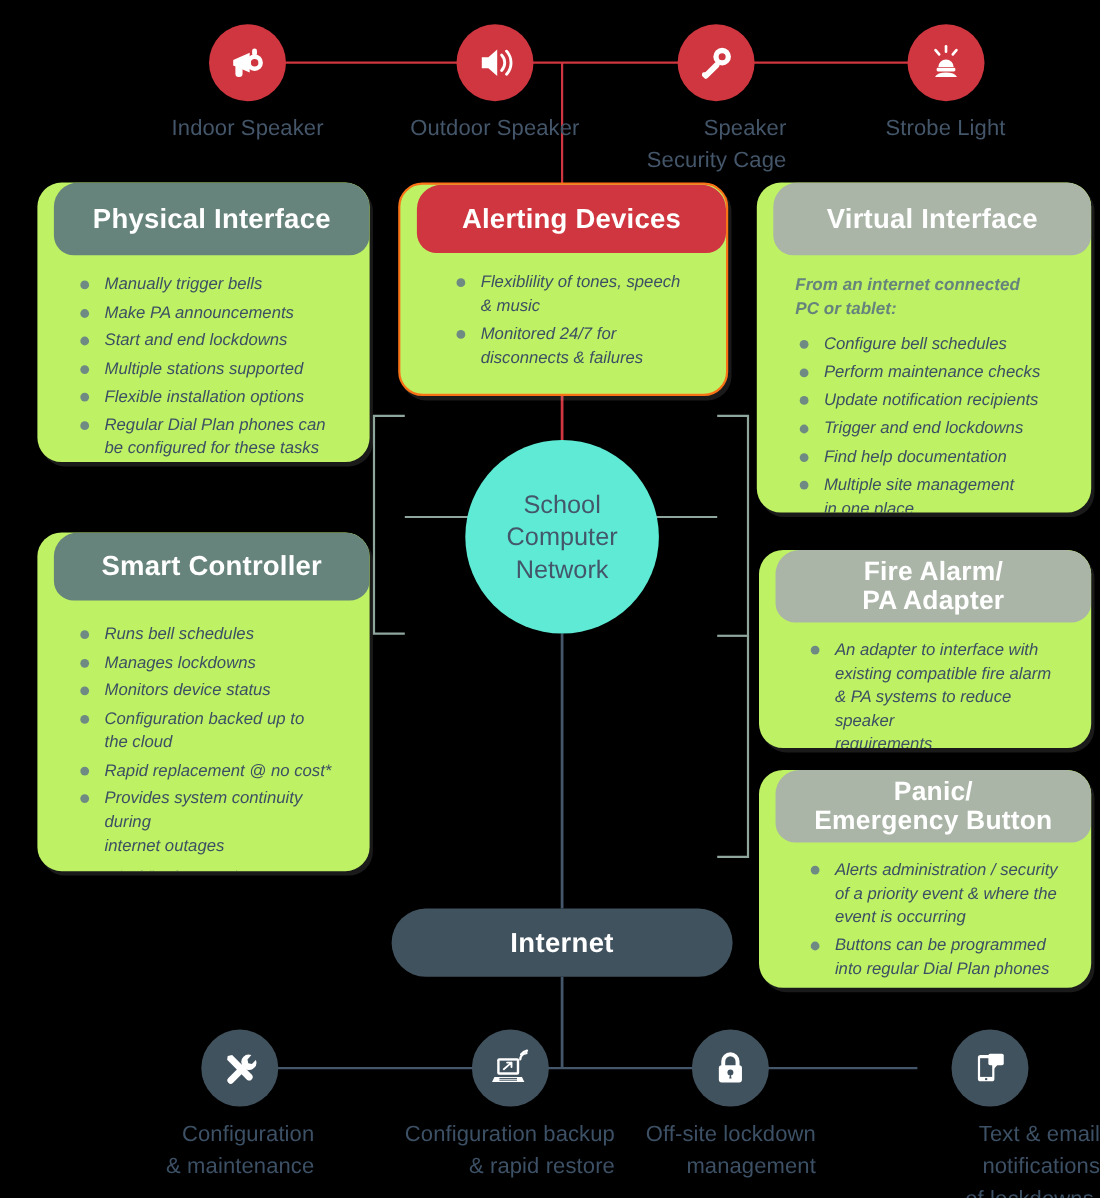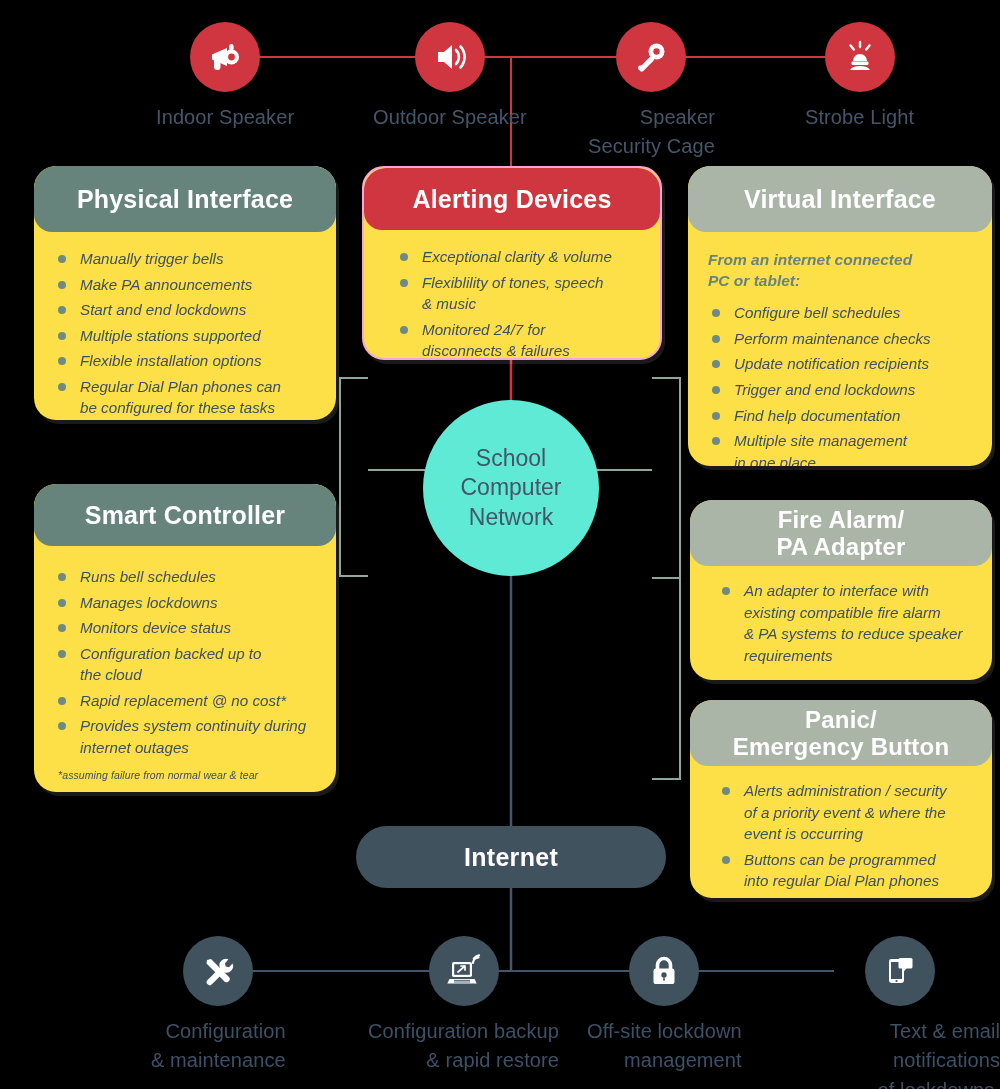--- a/index.html
+++ b/index.html
@@ -26,35 +26,36 @@
     font-size: 20px; line-height: 1.47; letter-spacing: .1px;
     color: #44566a; white-space: pre-line;
   }
   .node.top .disc { width: 70px; height: 70px; background: #d0363f; }
   .node.bottom .disc { width: 70px; height: 70px; background: #41525f; }
   .node.bottom .caption { color: #3d5166; }
 
   
   .card {
     position: absolute;
-    background: #fde047;
+    background: #bef264;
     border-radius: 22px;
     overflow: hidden;
     box-shadow: 3px 4px 0 rgba(255,255,255,0.10);
+    padding-left: 15px;
   }
   .card .head {
     display: flex; align-items: center; justify-content: center;
     text-align: center;
     color: #ffffff;
     font-weight: bold;
     letter-spacing: .2px;
     border-radius: 22px 22px 18px 18px;
   }
   .card.green .head { background: #67847c; }
-  .card.red        { border: 2px solid #f9a8d4; }
+  .card.red        { border: 2px solid #f97316; }
   .card.red .head  { background: #d0363f; }
   .card.sage .head { background: #aab5a7; }
 
   .card .body { padding: 16px 18px 16px 20px; font-style: italic; }
   .intro {
     color: #67847c; font-weight: bold; font-size: 15.5px;
     line-height: 1.33; margin-bottom: 11px; white-space: pre-line;
   }
   ul.bullets { list-style: none; }
   ul.bullets li {
@@ -188,21 +189,20 @@
         <li>Regular Dial Plan phones can
 be configured for these tasks</li>
       </ul>
     </div>
   </div>
 
   <div class="card red" style="left:362px; top:166px; width:300px; height:194px;">
     <div class="head" style="height:62px; font-size:25px;">Alerting Devices</div>
     <div class="body" style="padding-left:32px;">
       <ul class="bullets">
-        <li>Exceptional clarity &amp; volume</li>
         <li>Flexiblility of tones, speech
 &amp; music</li>
         <li>Monitored 24/7 for
 disconnects &amp; failures</li>
       </ul>
     </div>
   </div>
 
   <div class="card sage" style="left:688px; top:166px; width:304px; height:300px;">
     <div class="head" style="height:66px; font-size:25px;">Virtual Interface</div>

